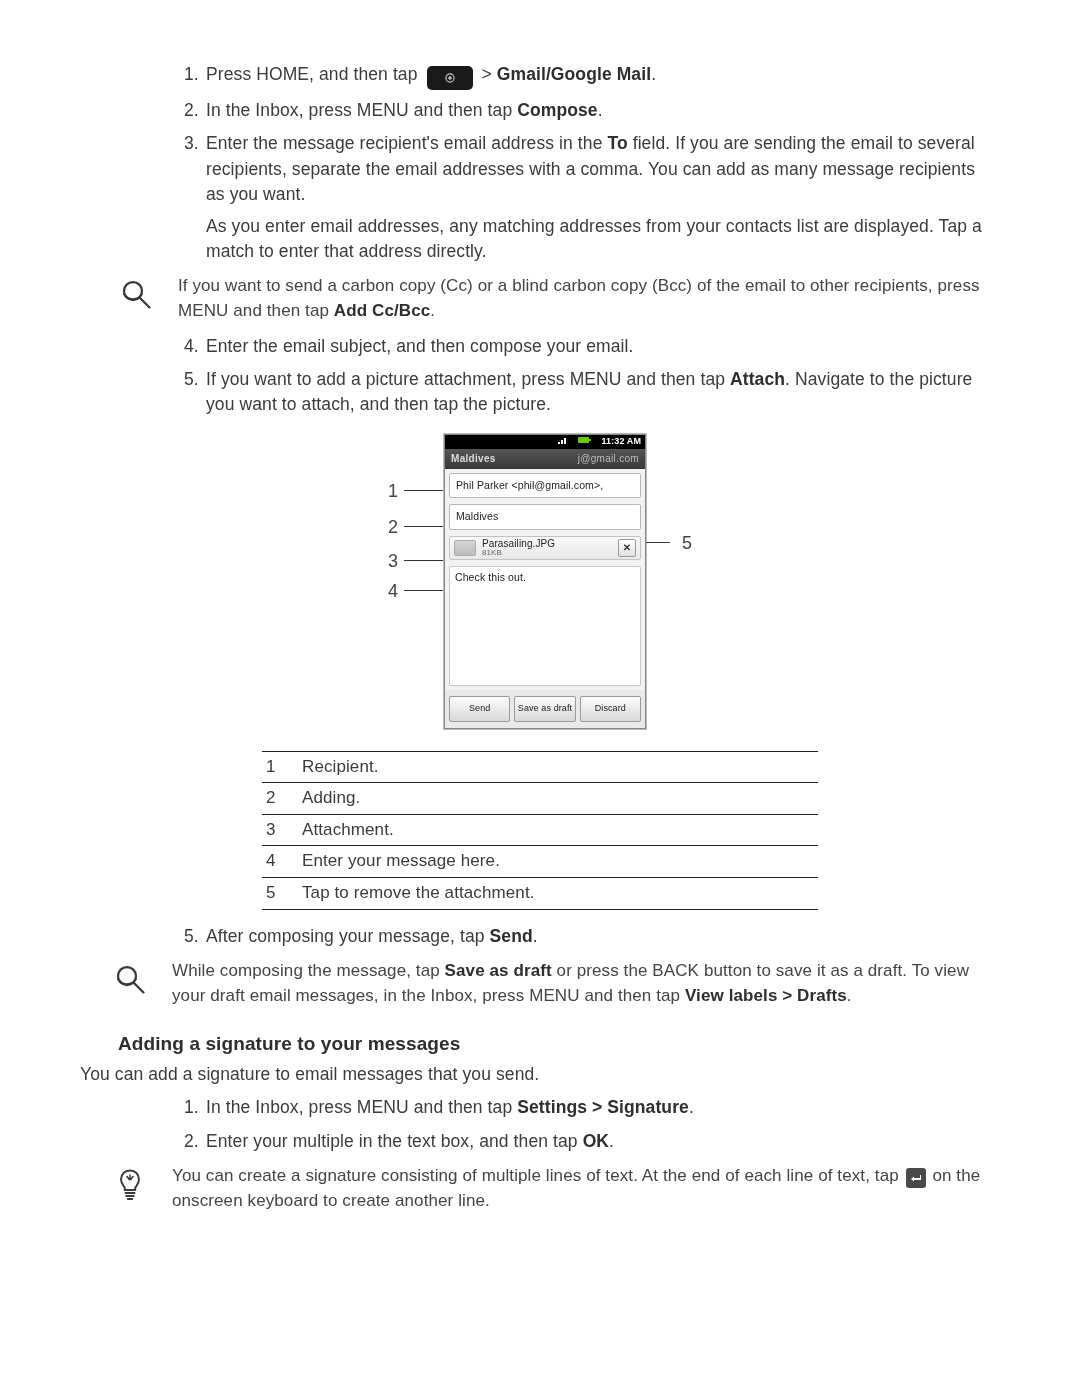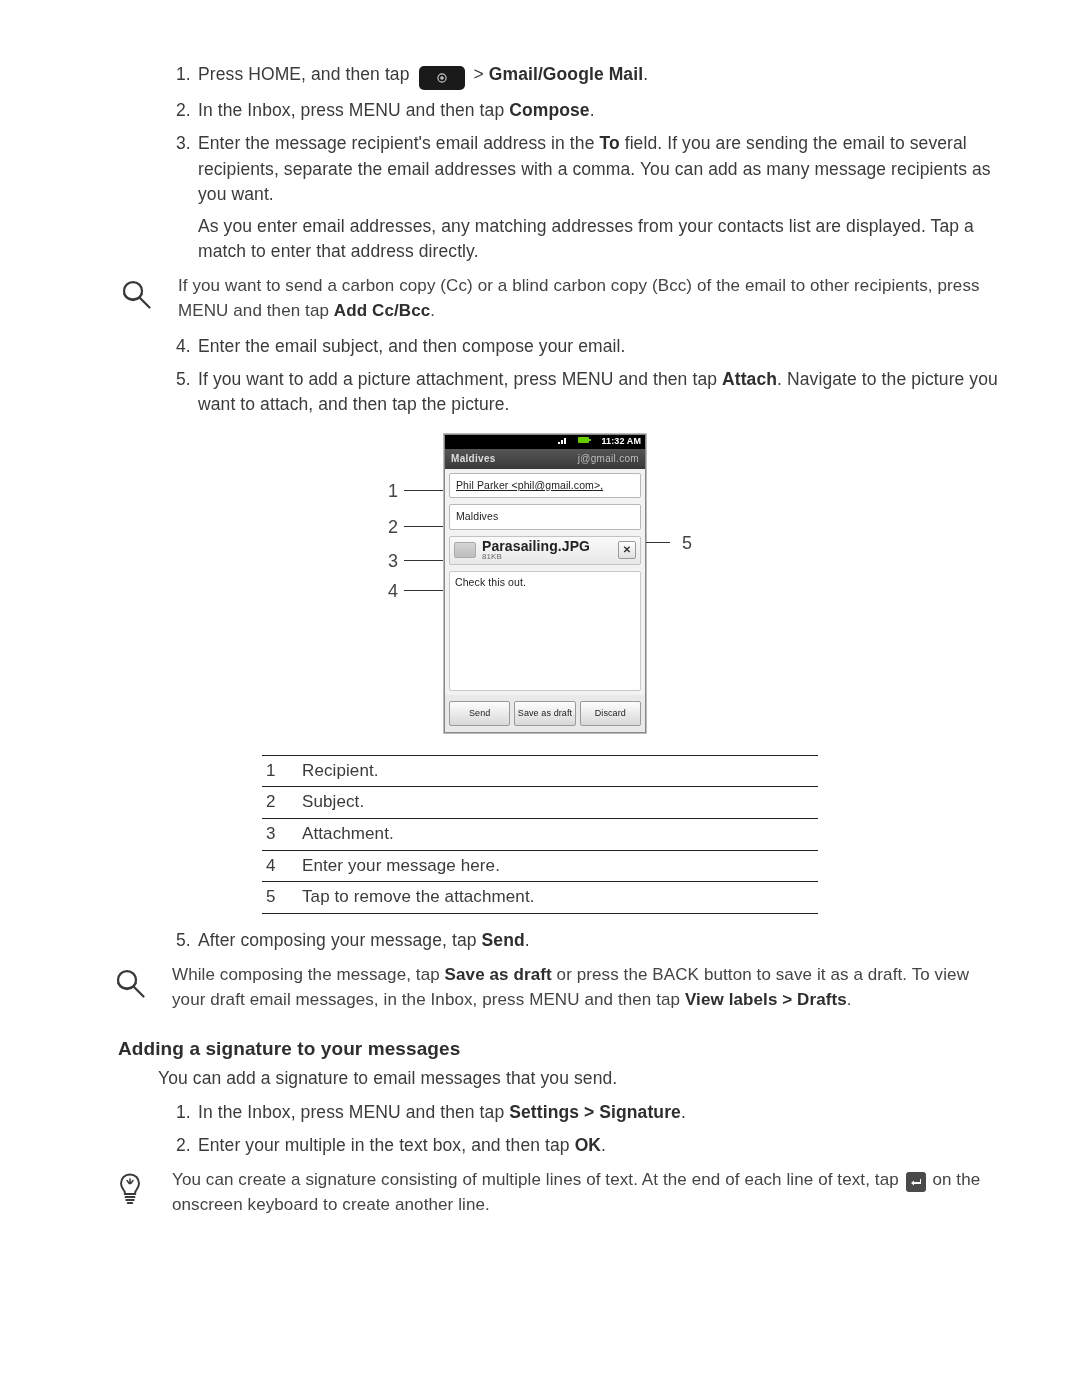--- a/index.html
+++ b/index.html
@@ -41,21 +41,21 @@
   }
   ol.steps {
     margin: 0 0 10px 0;
     padding: 0 0 0 118px;
     list-style: none;
     counter-reset: step;
   }
   ol.steps > li {
     counter-increment: step;
     position: relative;
-    margin: 8px 0;
+    margin: 8px 8px;
     padding-left: 0;
   }
   ol.steps > li::before {
     content: counter(step) ".";
     position: absolute;
     left: -22px;
     top: 0;
     color: #3b3b3b;
   }
   .bold { font-weight: 600; color: #2e2e2e; }
@@ -155,40 +155,40 @@
   .phone-field {
     border: 1px solid #b7b7b7;
     background: #fff;
     border-radius: 2px;
     padding: 4px 6px;
     font-size: 10.5px;
     color: #222;
     margin-bottom: 6px;
     min-height: 13px;
   }
-  .phone-field.to { font-weight:400;text-decoration:underline; }
+  .phone-field.to { font-weight:400; }
   .phone-field.subject { font-weight:400; }
   .attachment-row {
     display: flex;
     align-items: center;
     border: 1px solid #c3c3c3;
     background: linear-gradient(#fafafa,#e8e8e8);
     border-radius: 2px;
     padding: 2px 4px;
     margin-bottom: 6px;
     gap: 6px;
   }
   .att-thumb {
     width: 20px; height: 14px;
     background: linear-gradient(#d5d5d5,#bcbcbc);
     border: 1px solid #aaa;
     border-radius: 2px;
   }
   .att-meta { flex:1; line-height: 1.05; }
-  .att-name { font-size: 14px; color:#222;font-weight:bold; }
+  .att-name { font-size: 10px; color:#222; }
   .att-size { font-size: 8px; color:#666; }
   .att-x {
     width: 16px; height: 16px;
     border: 1px solid #999;
     border-radius: 2px;
     background: linear-gradient(#fff,#e0e0e0);
     display:flex; align-items:center; justify-content:center;
     font-size: 10px; font-weight:700; color:#333;
   }
   .msg-body {
@@ -219,21 +219,21 @@
   
   .legend {
     width: 556px;
     margin: 0 auto 14px auto;
     border-collapse: collapse;
   }
   .legend tr { border-top: 1px solid #222; }
   .legend tr:last-child { border-bottom: 1px solid #222; }
   .legend td { padding: 3px 6px; font-size: 17px; }
   .legend td.num { width: 24px; text-align:left; padding-left:4px; }
-  .body-indent { margin-left: 78px; }
+  .body-indent { }
 </style>
 </head>
 <body>
 
 <div class="page">
 
 
 
   <ol class="steps">
     <li>
@@ -350,21 +350,21 @@
   </div>
 
   <table class="legend">
     <tbody id="legend-body">
         <tr>
           <td class="num">1</td>
           <td>Recipient.</td>
         </tr>
         <tr>
           <td class="num">2</td>
-          <td>Subject.</td>
+          <td>Adding.</td>
         </tr>
         <tr>
           <td class="num">3</td>
           <td>Attachment.</td>
         </tr>
         <tr>
           <td class="num">4</td>
           <td>Enter your message here.</td>
         </tr>
         <tr>

